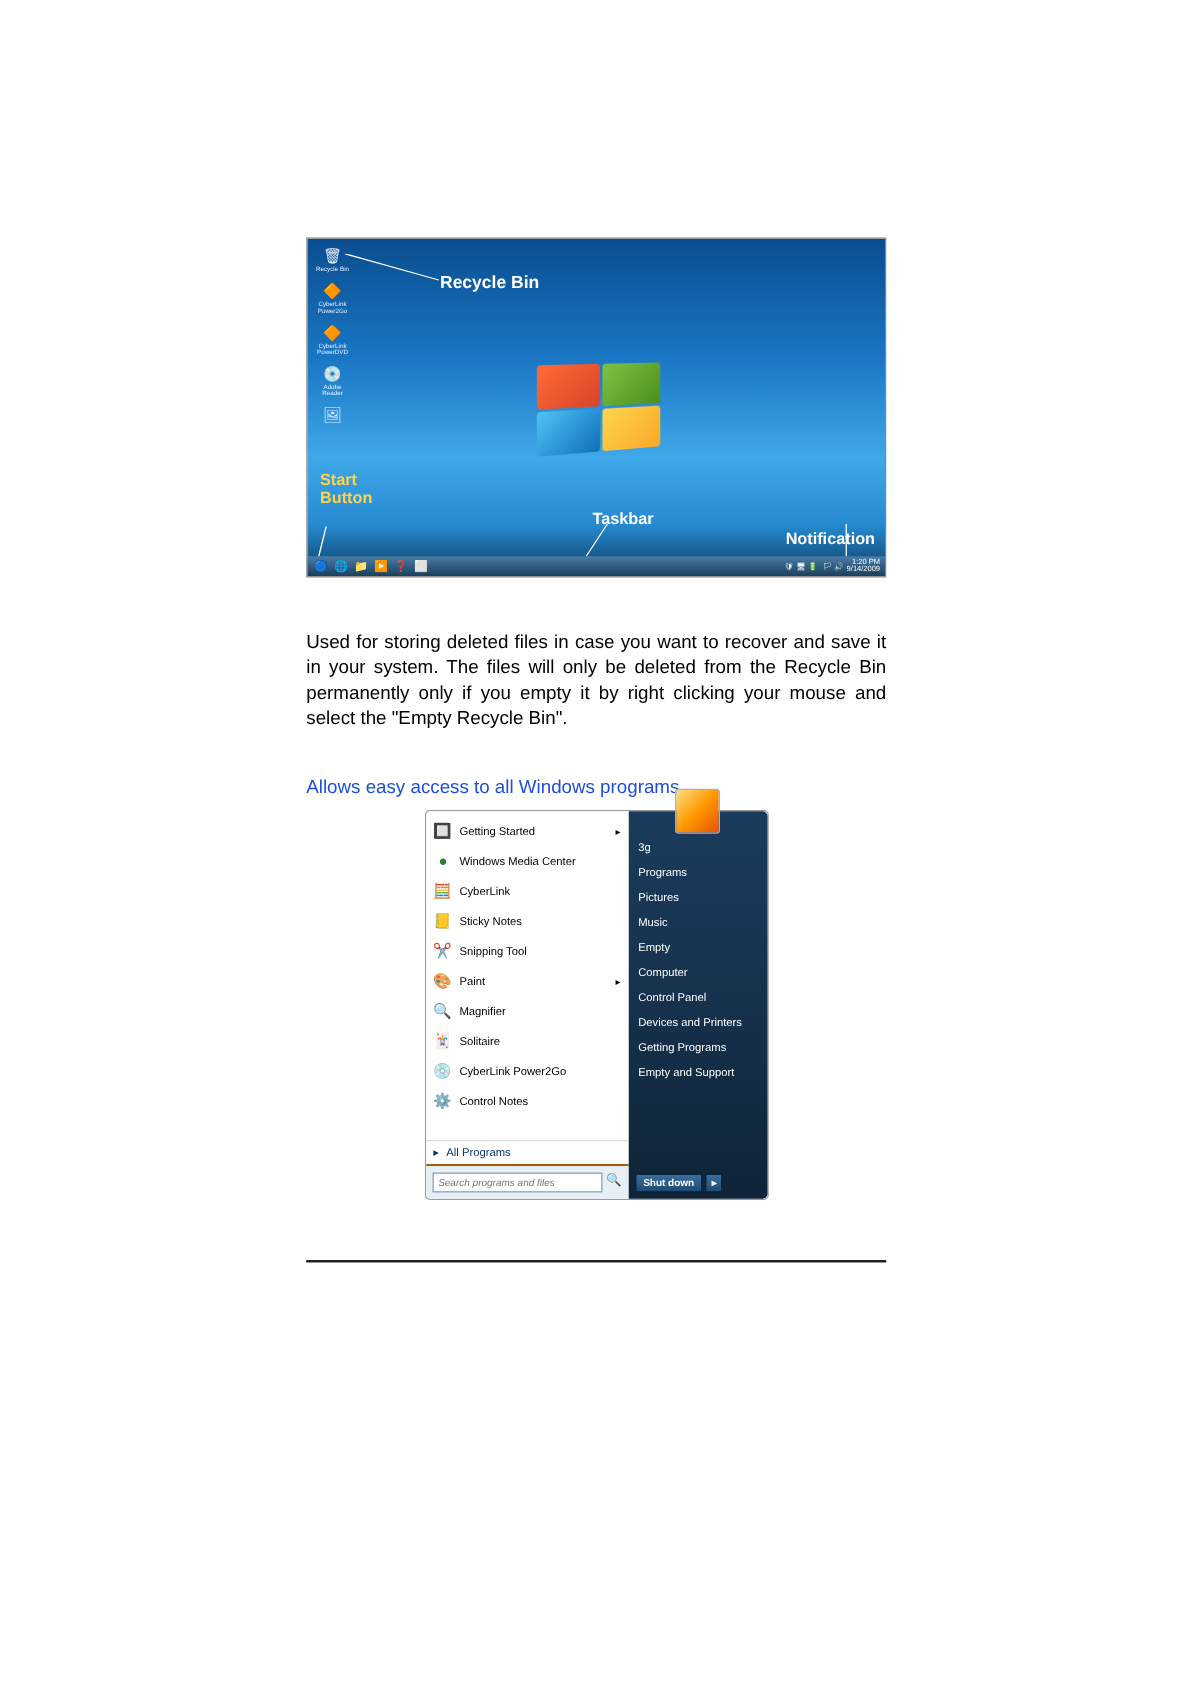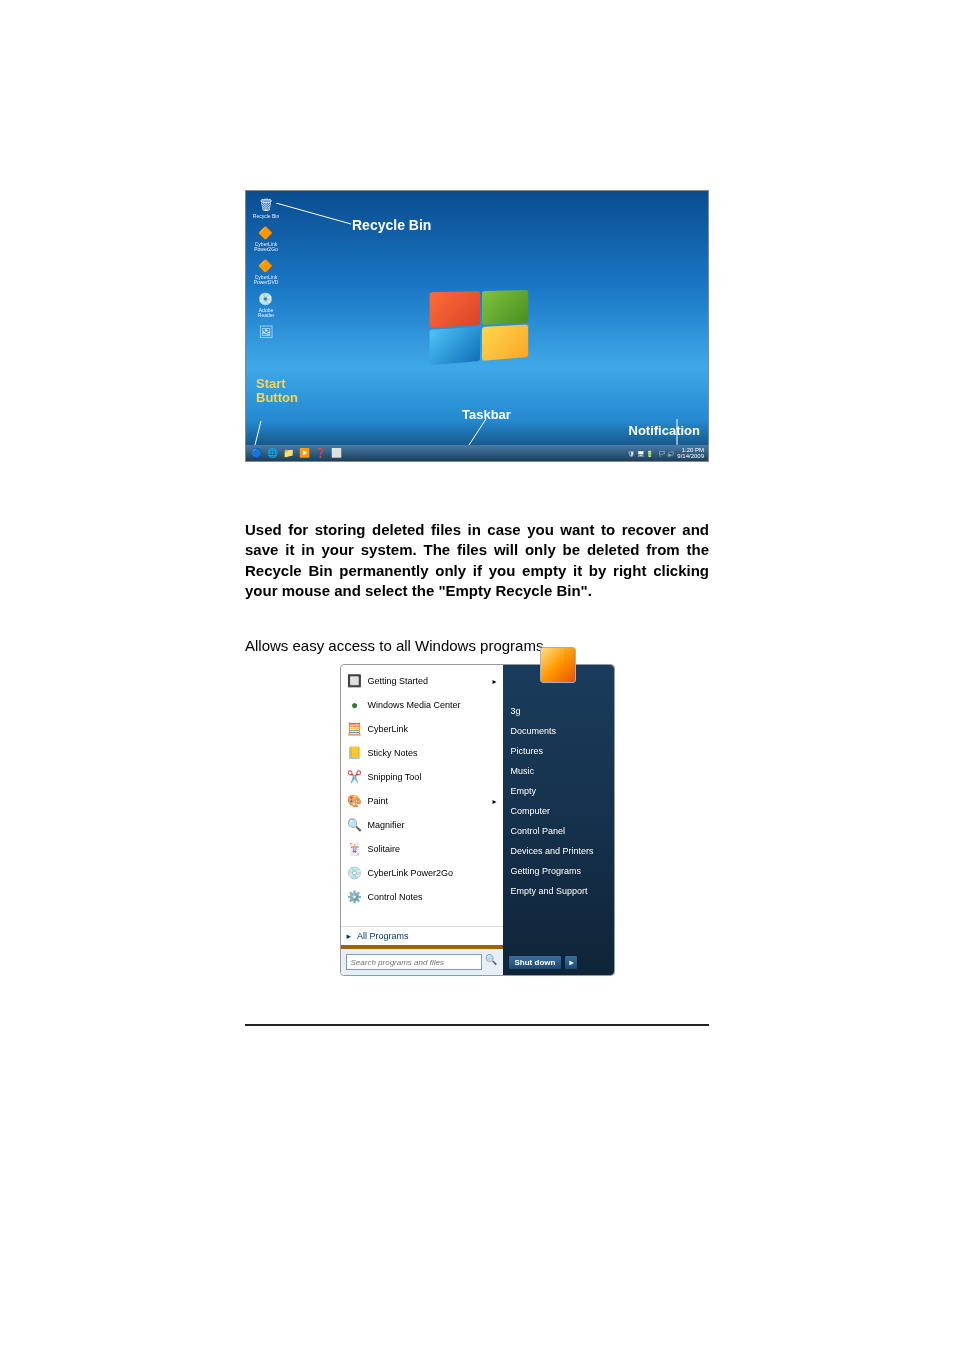--- a/index.html
+++ b/index.html
@@ -83,31 +83,30 @@
     }
     .tb-right {
       margin-left: auto;
       display: flex;
       align-items: center;
       gap: 2px;
       font-size: 6px;
       color: #fff;
     }
     .body-text {
-      margin-top: 58px;
+      margin-top: 42px;
       font-size: 15px;
       line-height: 1.35;
       text-align: justify;
       color: #000;
-      font-weight: bold;
     }
     .body-text-2 {
       margin-top: 36px;
       font-size: 15px;
-      color: #000000;
+      color: #1d4ed8;
     }
     .screenshot-2 {
       width: 275px;
       height: 312px;
       margin: 10px auto 0 auto;
       background: linear-gradient(180deg,#fff,#f0f0f0);
       border: 1px solid #999;
       border-radius: 4px;
       display: flex;
       position: relative;
@@ -155,38 +154,38 @@
     .sm-allprog {
       border-top: 1px solid #ddd;
       padding: 4px 6px;
       font-size: 9px;
       color: #04386e;
       display: flex;
       gap: 6px;
       align-items: center;
     }
     .sm-search {
-      border-top: 4px solid #a16207;
+      border-top: 2px solid #a16207;
       padding: 5px;
       background: #e8eef6;
       display: flex;
       gap: 3px;
       border-radius: 0 0 0 4px;
     }
     .sm-search input {
       flex: 1;
       font-size: 8px;
       height: 16px;
       padding: 0 4px;
       border: 1px solid #7a9db8;
       font-style: italic;
       color: #555;
     }
     .sm-right-list {
-      margin-top: 36px;
+      margin-top: 19px;
       display: flex;
       flex-direction: column;
     }
     .sm-r-item {
       padding: 5px 8px;
       font-size: 9px;
       color: #fff;
     }
     .sm-shutdown {
       margin-top: auto;
@@ -250,21 +249,21 @@
     </svg>
 
   <div class="callout-text" style="top:186px;left:10px;font-size:13px;line-height:1.1;color:#ffd24a;">
     <span>Start</span><br>
     <span>Button</span>
   </div>
   <svg style="position:absolute;bottom:14px;left:8px;width:14px;height:26px;">
       <line x1="7" y1="0" x2="1" y2="24" stroke="#fff" stroke-width="1"></line>
     </svg>
 
-  <div class="callout-text" style="top:216px;left:216px;font-size:13px;">Taskbar</div>
+  <div class="callout-text" style="top:216px;left:228px;font-size:13px;">Taskbar</div>
   <svg style="position:absolute;bottom:14px;left:222px;width:26px;height:28px;">
       <line x1="18" y1="0" x2="1" y2="26" stroke="#fff" stroke-width="1"></line>
     </svg>
 
   <div class="callout-text" style="top:232px;right:8px;font-size:13px;">Notification</div>
   <svg style="position:absolute;bottom:14px;right:24px;width:14px;height:28px;">
       <line x1="7" y1="0" x2="7" y2="26" stroke="#fff" stroke-width="1"></line>
     </svg>
 
   <div class="taskbar">
@@ -344,21 +343,21 @@
       </div>
     <div class="sm-search">
       <input placeholder="Search programs and files" style="">
       <span style="font-size:10px;color:#2a6496;">🔍</span>
     </div>
   </div>
   <div class="sm-right">
     <div class="sm-avatar"></div>
     <div class="sm-right-list">
       <div class="sm-r-item">3g</div>
-      <div class="sm-r-item">Documents</div>
+      <div class="sm-r-item">Programs</div>
       <div class="sm-r-item">Pictures</div>
       <div class="sm-r-item">Music</div>
       <div class="sm-r-item">Empty</div>
       <div class="sm-r-item">Computer</div>
       <div class="sm-r-item">Control Panel</div>
       <div class="sm-r-item">Devices and Printers</div>
       <div class="sm-r-item">Getting Programs</div>
       <div class="sm-r-item">Empty and Support</div>
     </div>
     <div class="sm-shutdown">

